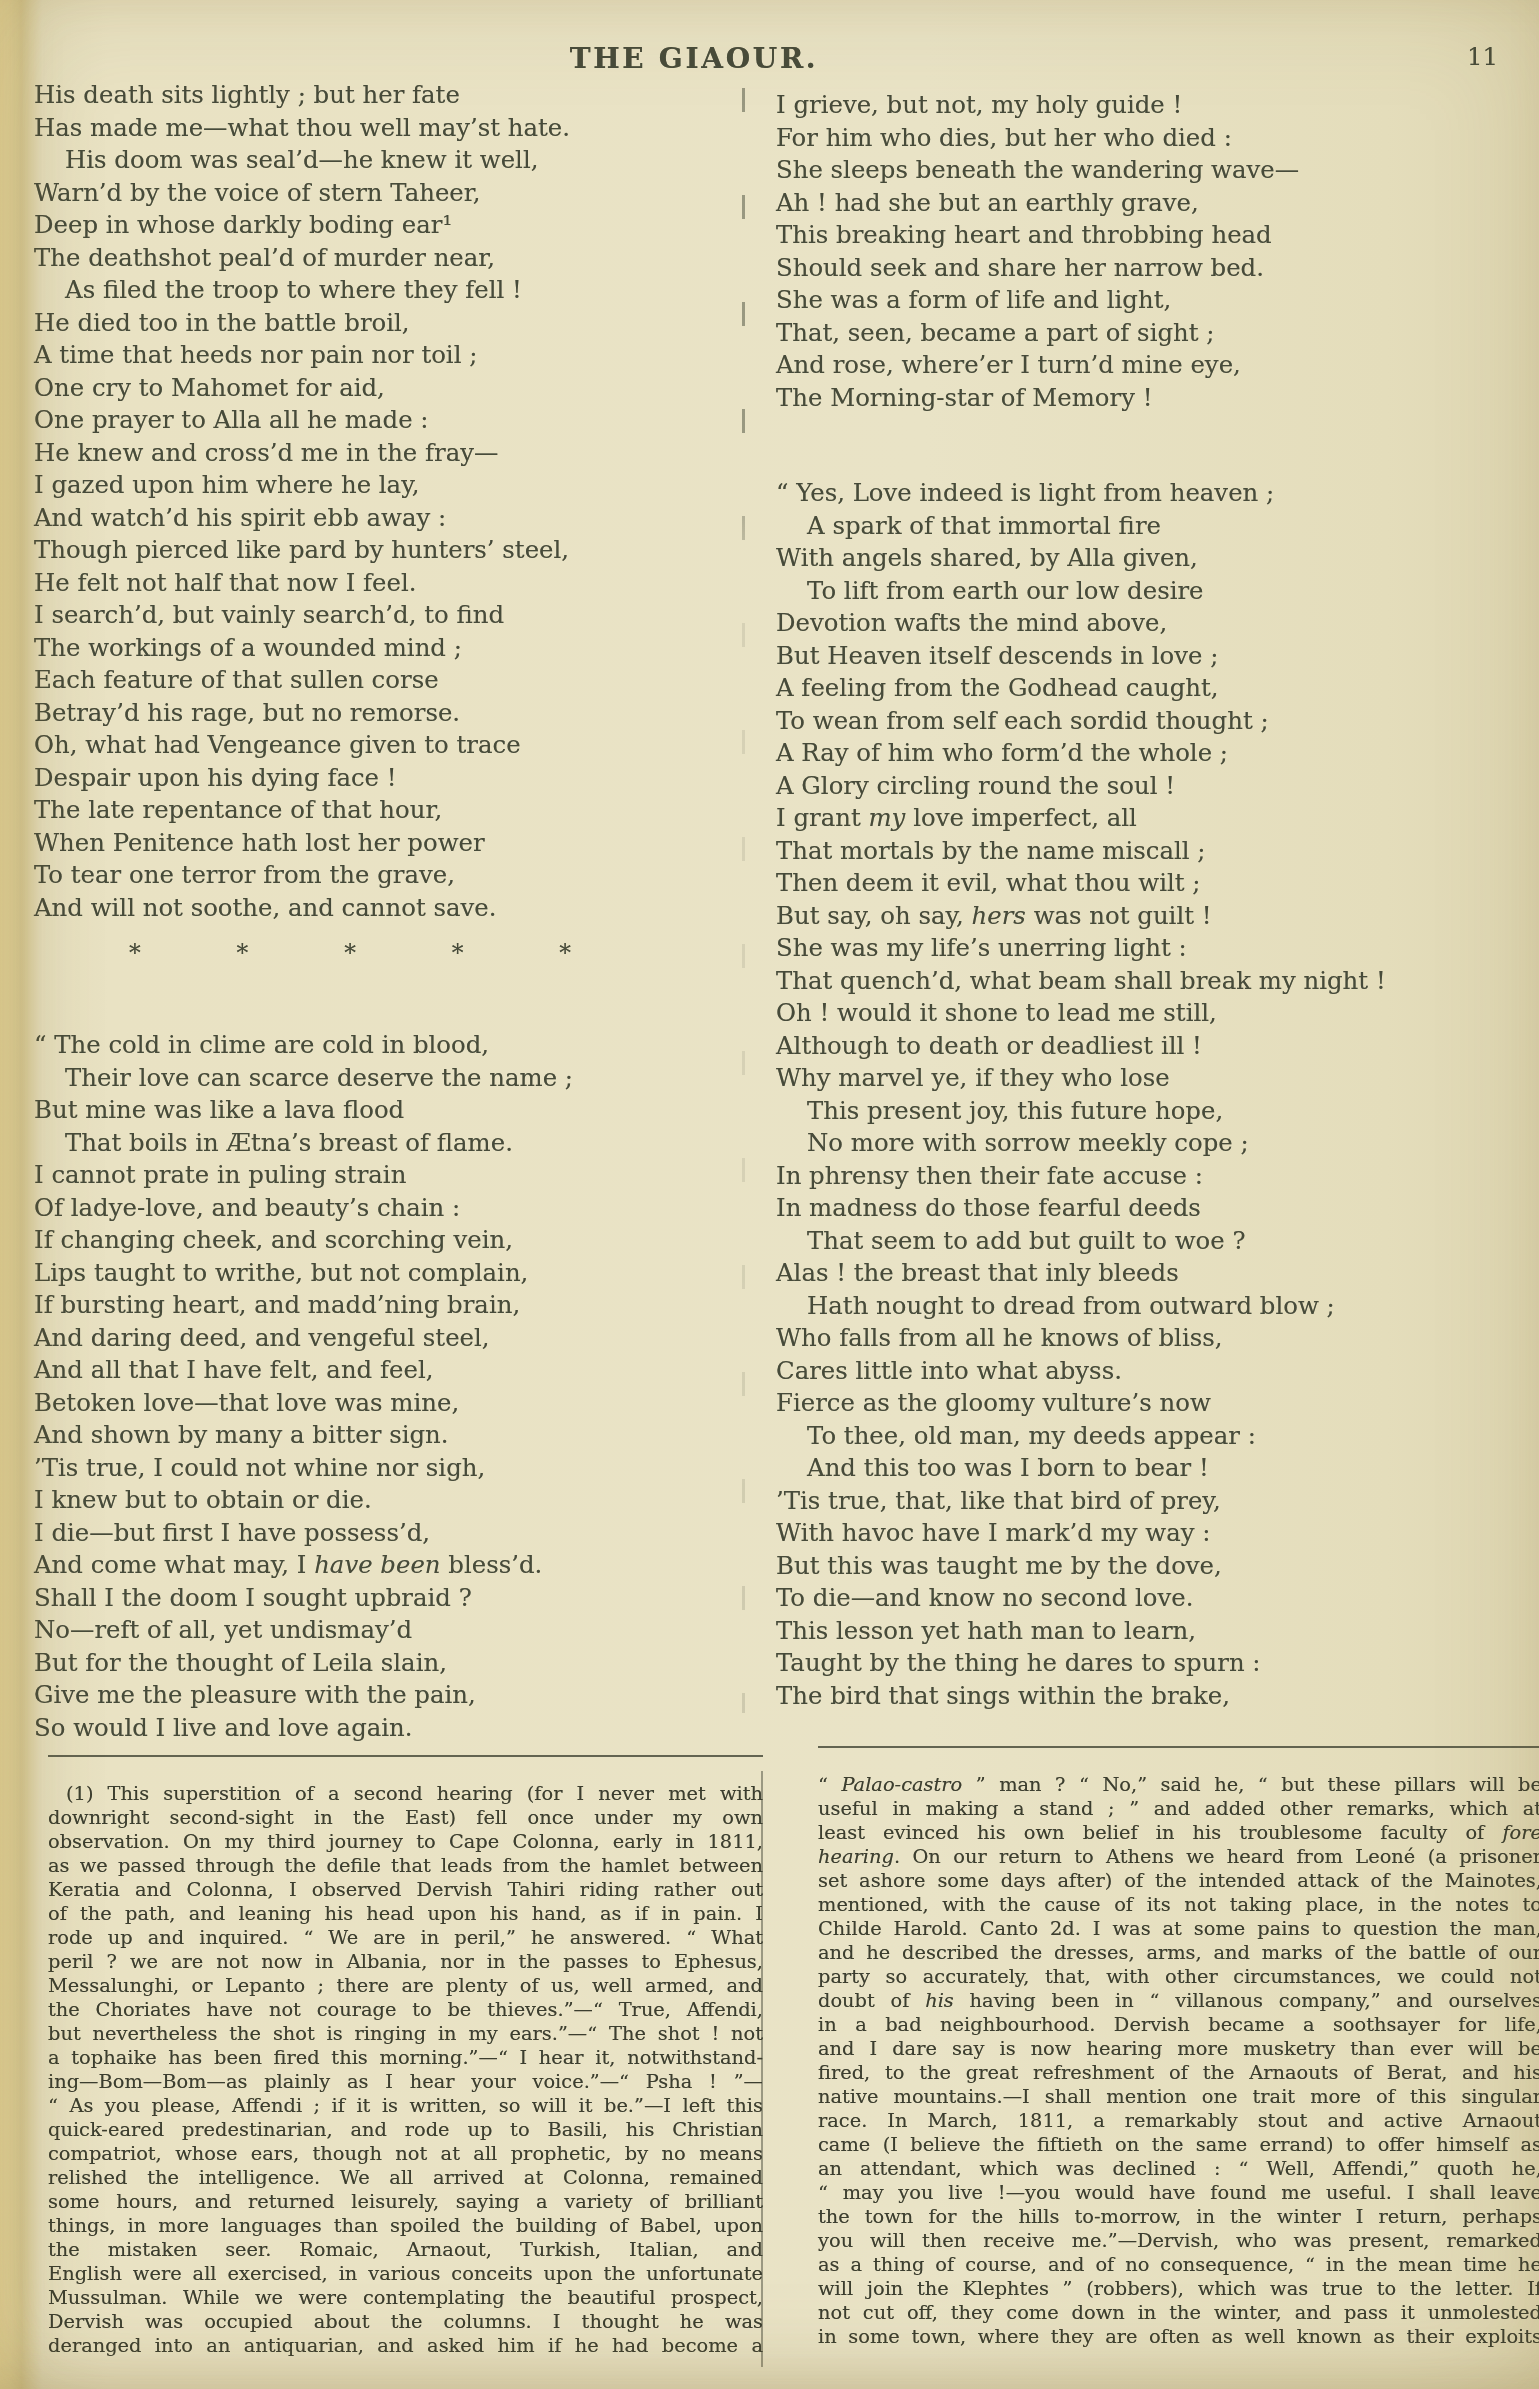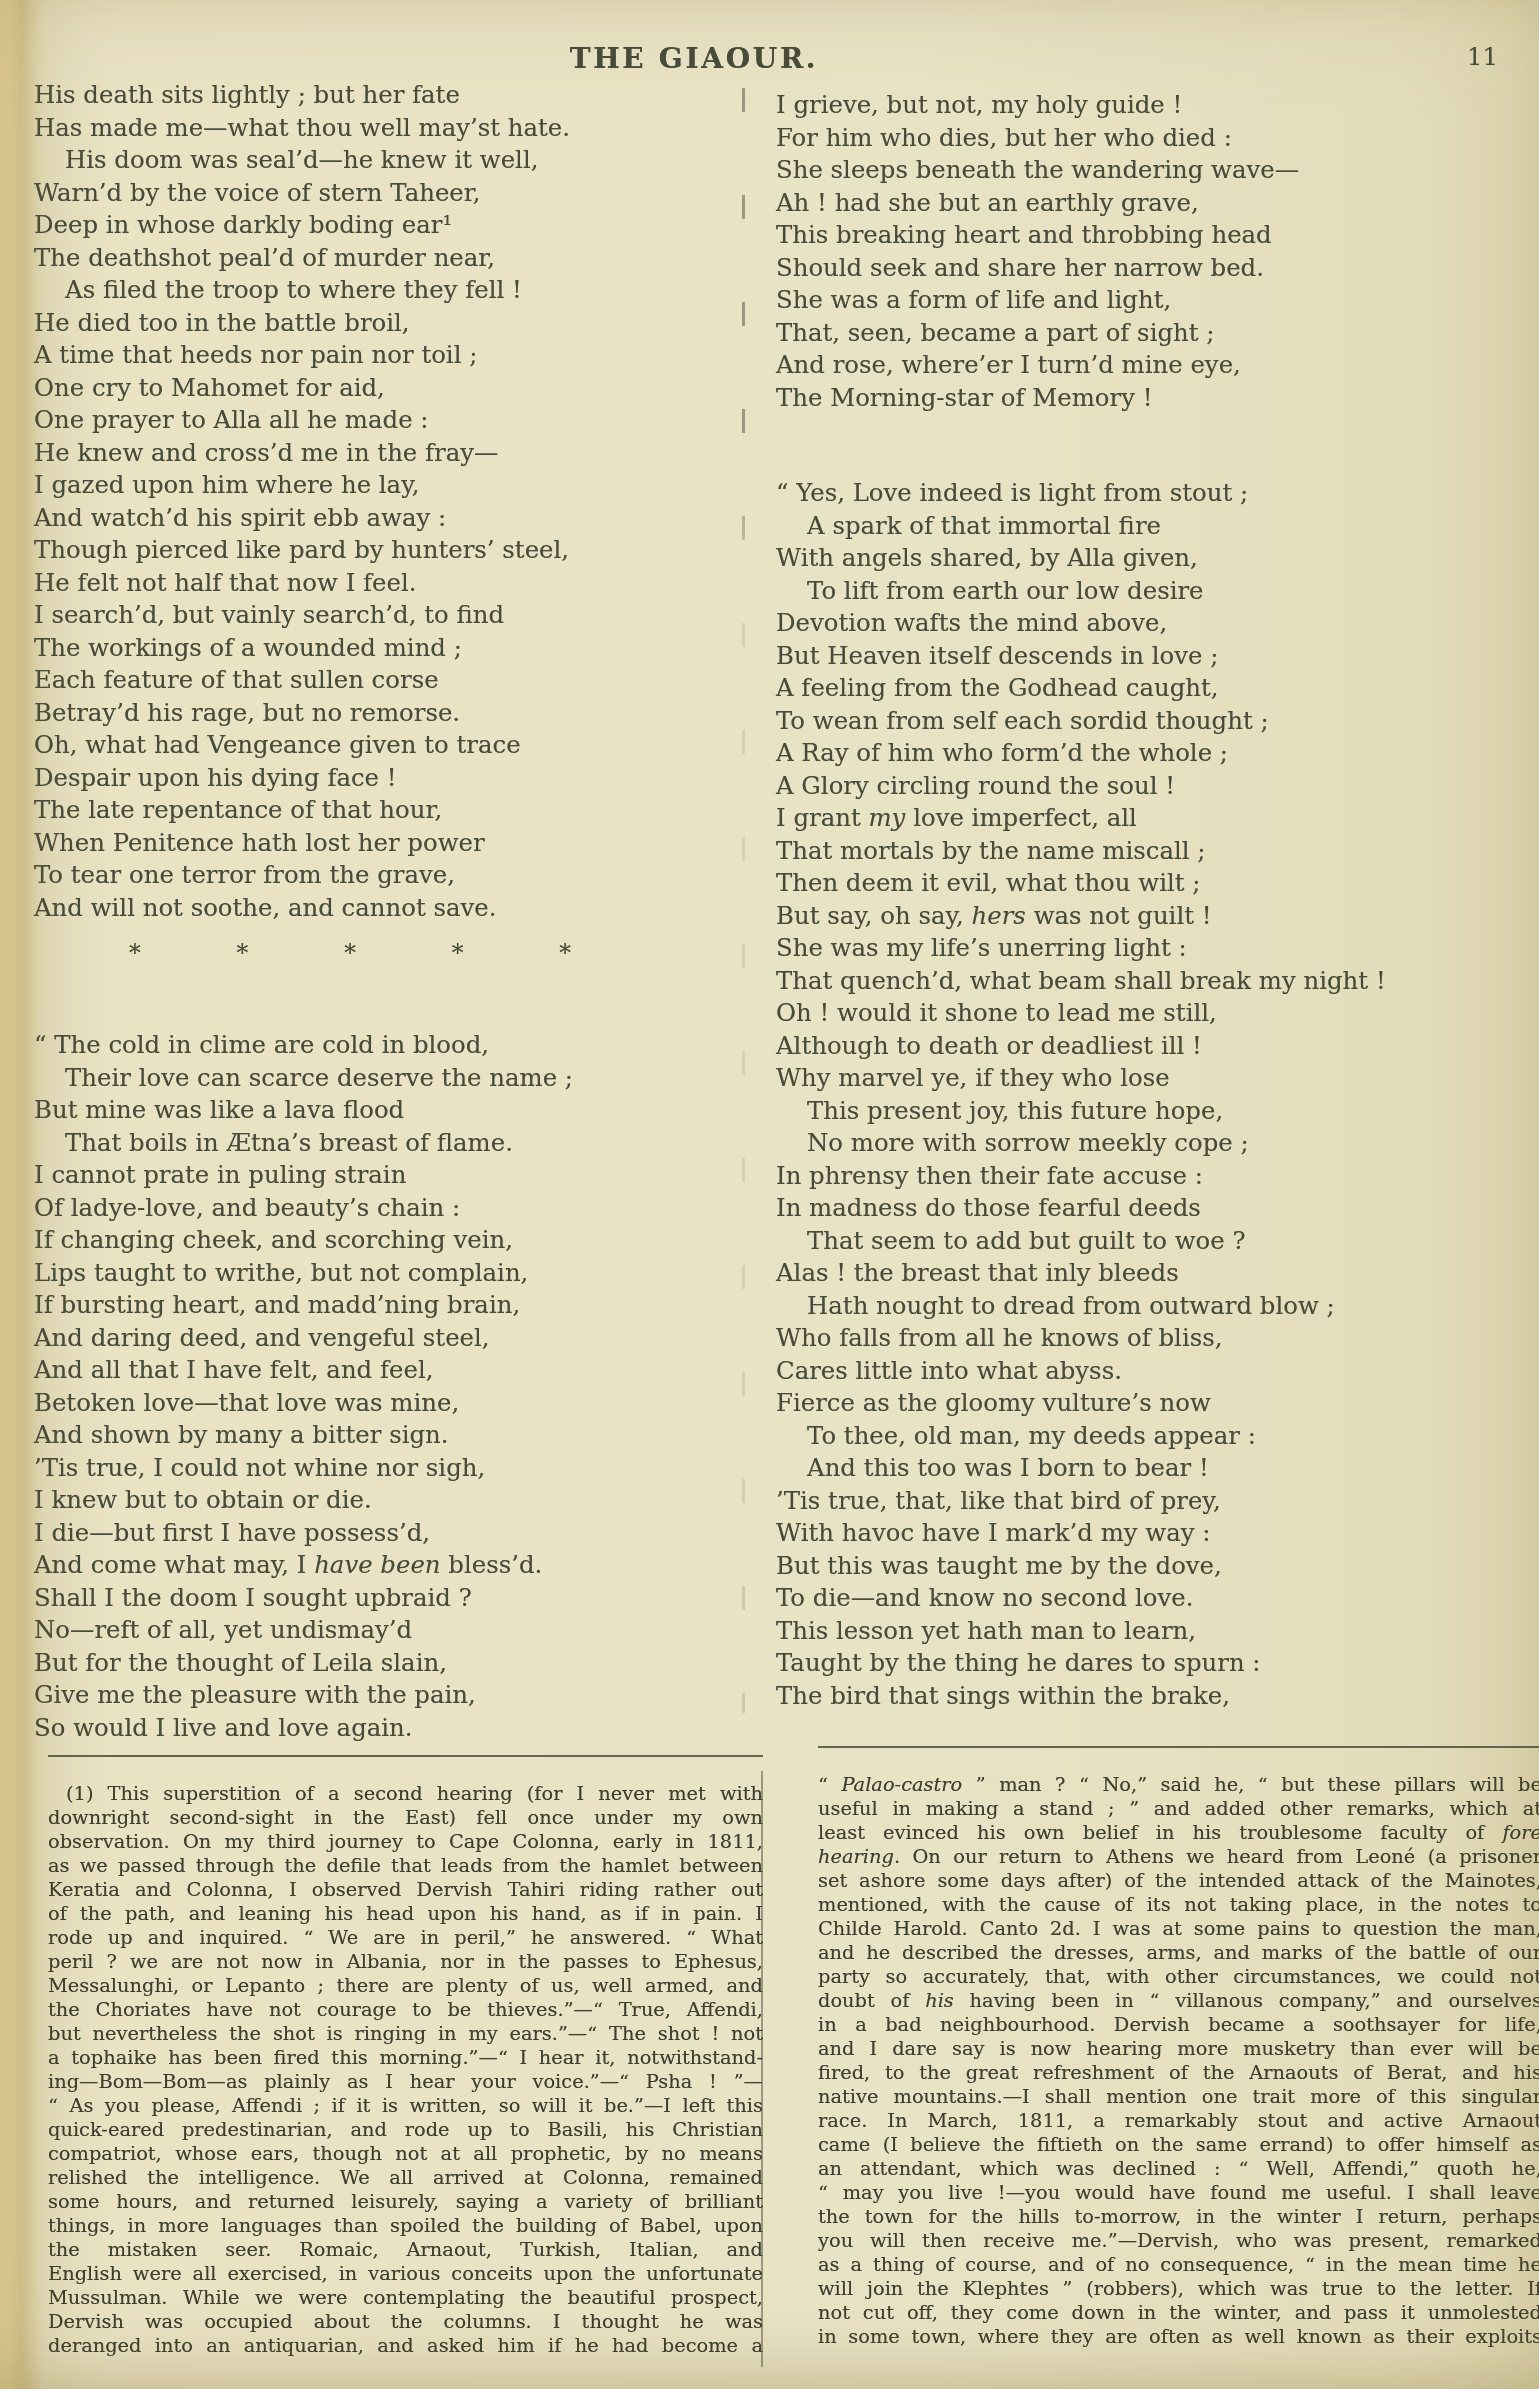--- a/index.html
+++ b/index.html
@@ -148,21 +148,21 @@
         <div class="poem-line">Ah ! had she but an earthly grave,</div>
         <div class="poem-line">This breaking heart and throbbing head</div>
         <div class="poem-line">Should seek and share her narrow bed.</div>
         <div class="poem-line">She was a form of life and light,</div>
         <div class="poem-line">That, seen, became a part of sight ;</div>
         <div class="poem-line">And rose, where’er I turn’d mine eye,</div>
         <div class="poem-line">The Morning-star of Memory !</div>
       </div>
     <div class="stanza stanza-gap">
 
-    <div class="poem-line">“ Yes, Love indeed is light from stout ;</div>
+    <div class="poem-line">“ Yes, Love indeed is light from heaven ;</div>
         <div class="poem-line">    A spark of that immortal fire</div>
         <div class="poem-line">With angels shared, by Alla given,</div>
         <div class="poem-line">    To lift from earth our low desire</div>
         <div class="poem-line">Devotion wafts the mind above,</div>
         <div class="poem-line">But Heaven itself descends in love ;</div>
         <div class="poem-line">A feeling from the Godhead caught,</div>
         <div class="poem-line">To wean from self each sordid thought ;</div>
         <div class="poem-line">A Ray of him who form’d the whole ;</div>
         <div class="poem-line">A Glory circling round the soul !</div>
         <div class="poem-line">I grant <i>my</i> love imperfect, all</div>

